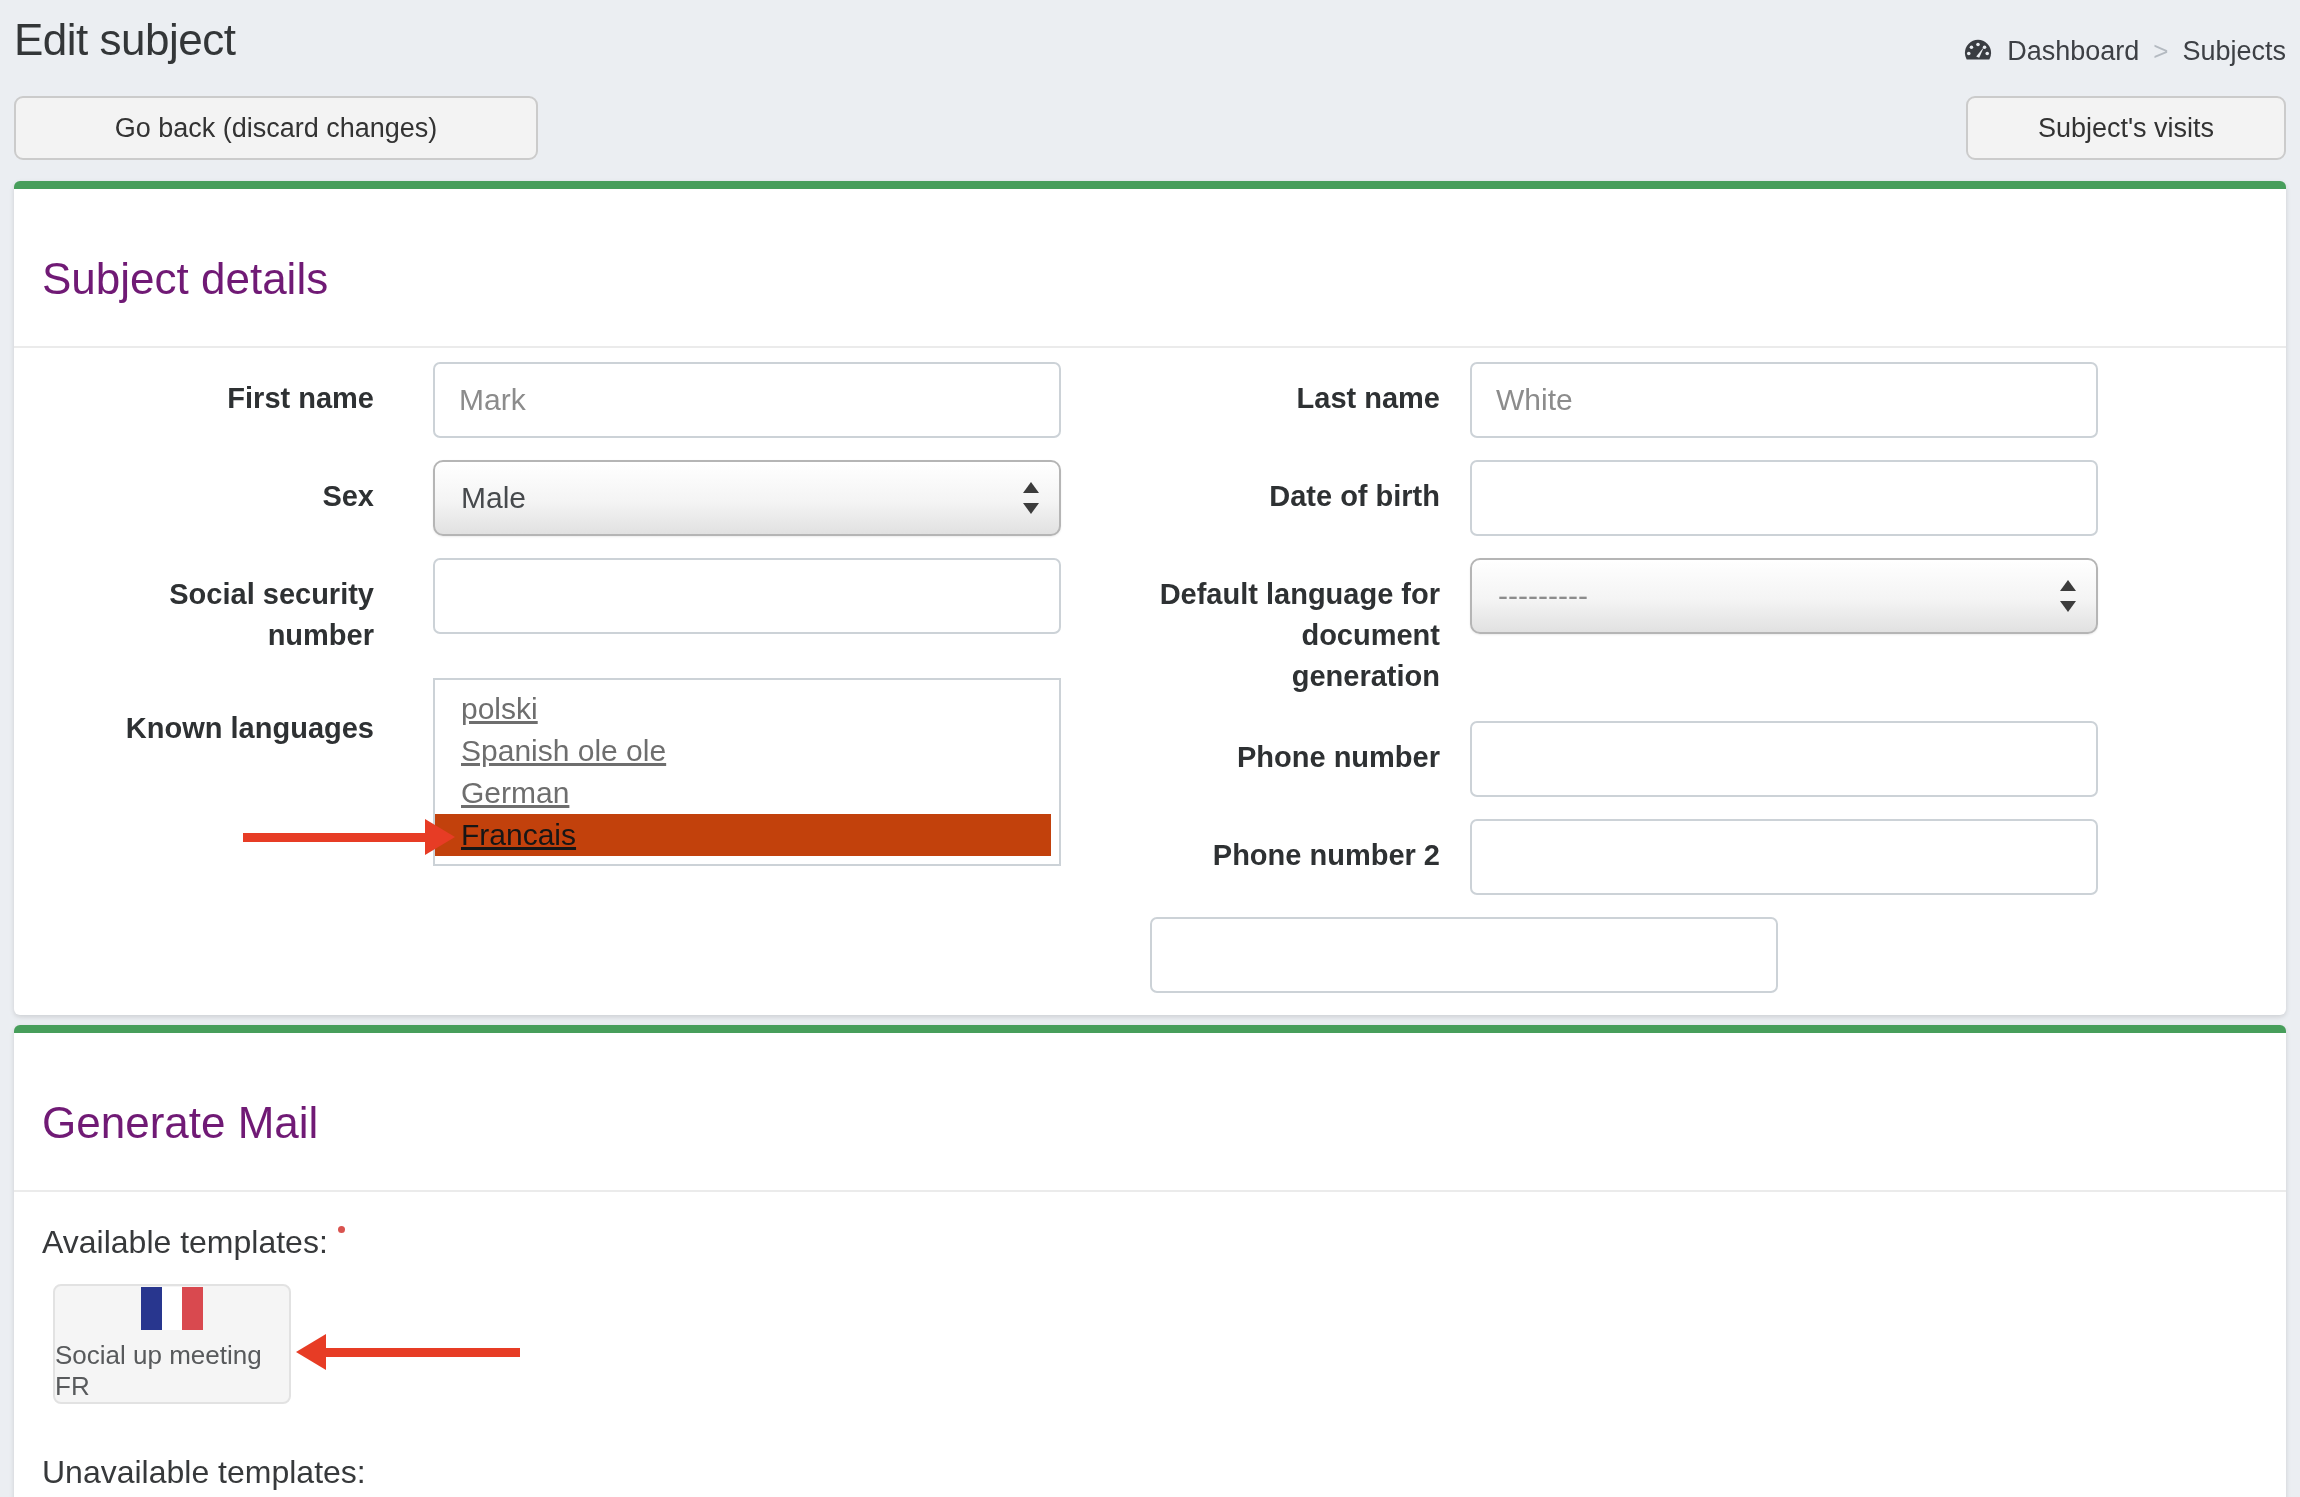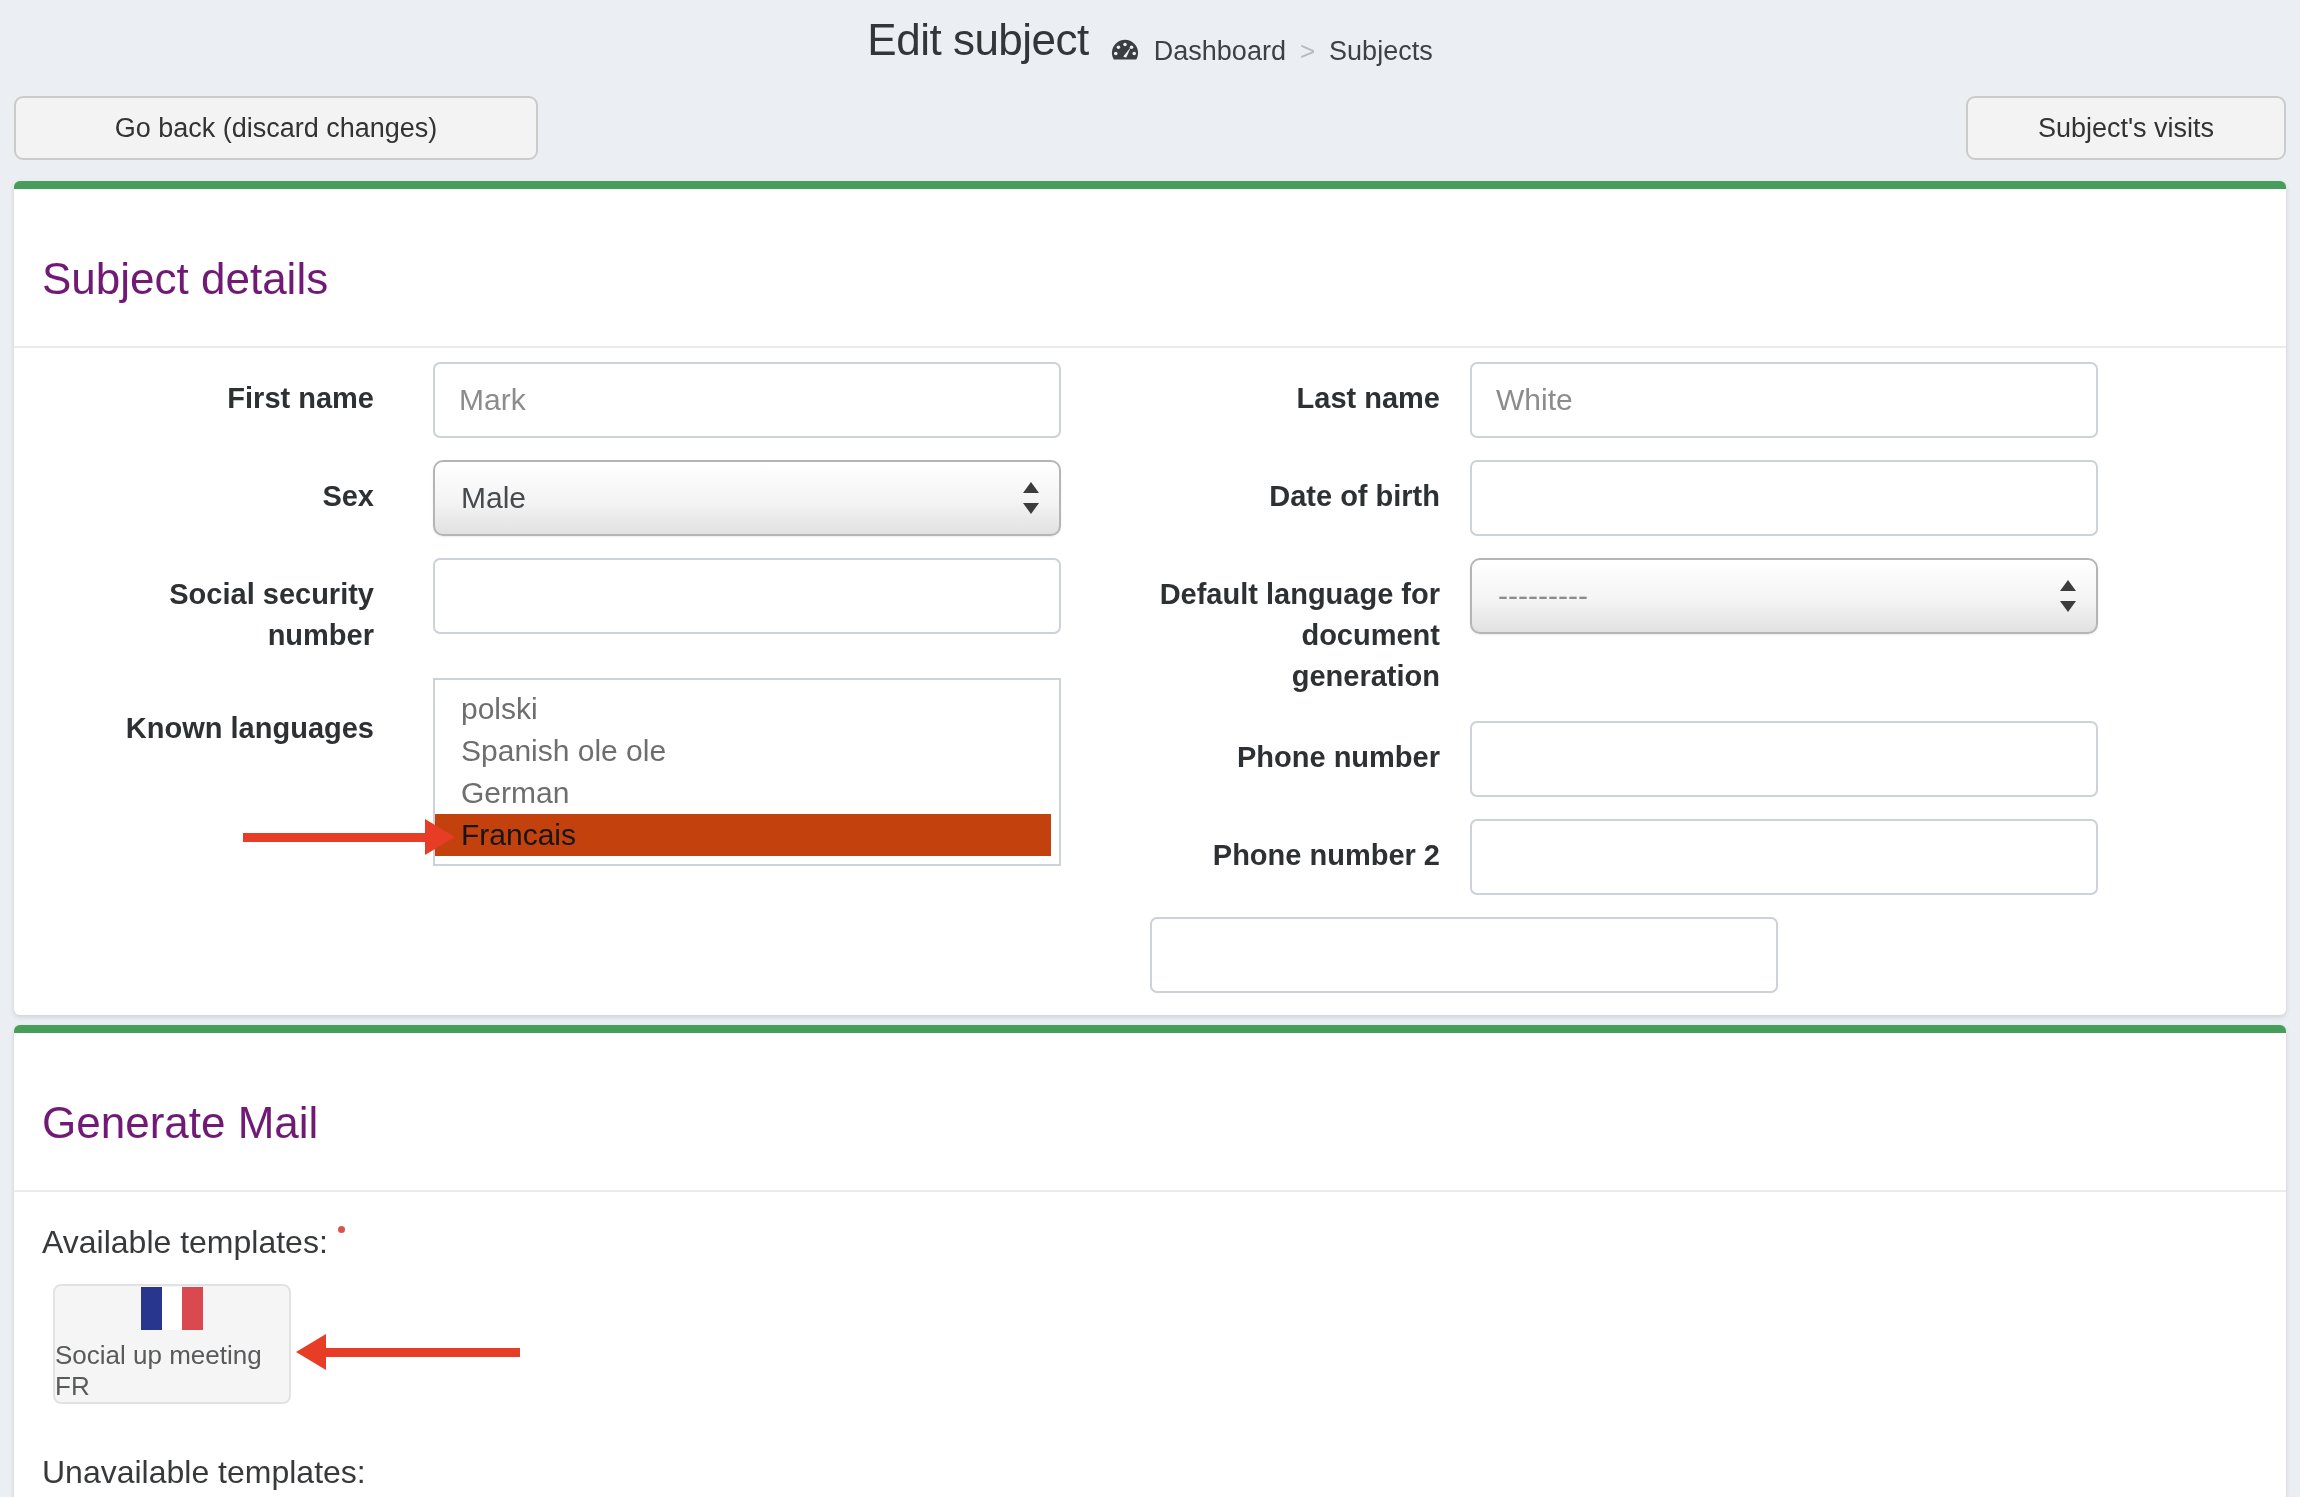--- a/index.html
+++ b/index.html
@@ -4,21 +4,21 @@
 <style>
   html, body { margin: 0; padding: 0; background: #ebeef2; }
   body {
     width: 2300px; height: 1497px; overflow: hidden;
     font-family: "Liberation Sans", "DejaVu Sans", sans-serif;
     -webkit-font-smoothing: antialiased;
   }
   .page { padding: 12px 14px 0 14px; }
 
   
-  .top-row { display: flex; justify-content: center; align-items: flex-start; gap: 21px; }
+  .top-row { display: flex; justify-content: space-between; align-items: flex-start; gap: 21px; }
   .page-title { margin: 0; font-size: 44px; line-height: 55px; font-weight: 400; color: #333638; letter-spacing: -0.5px; }
   .breadcrumb { margin-top: 24px; display: flex; align-items: center; gap: 14px; font-size: 27px; color: #3d4045; }
   .bc-link { color: #3d4045; text-decoration: none; cursor: pointer; }
   .bc-sep { color: #b4bac1; font-size: 26px; }
   .bc-icon svg { display: block; }
 
   
   .actions-row { display: flex; justify-content: space-between; margin-top: 29px; }
   .btn {
     height: 64px; background: #f3f3f3; border: 2px solid #cbcbcb; border-radius: 9px;
@@ -65,21 +65,21 @@
   }
   .select .muted { color: #8c8c8c; }
   .select-caret { position: absolute; right: 18px; top: 50%; transform: translateY(-50%); line-height: 0; }
 
   .listbox {
     width: 628px; box-sizing: border-box; border: 2px solid #ccd2d7; background: #fff;
     padding: 8px 0; cursor: default;
   }
   .grp-languages { margin-top: 22px; }
   .grp-phone1 { margin-top: 24px; }
-  .option { height: 42px; line-height: 42px; padding-left: 26px; font-size: 30px; color: #6e6e6e; cursor: pointer; }
+  .option { height: 42px; line-height: 42px; padding-left: 26px; font-size: 30px; color: #6e6e6e; cursor: pointer; text-decoration: underline; }
   .option.selected { background: #c2410c; color: #161616; margin-right: 8px; }
 
   
   .arrow { position: absolute; display: flex; align-items: center; pointer-events: none; }
   .arrow .shaft { height: 9px; background: #e73c25; }
   .arrow .head-right { width: 0; height: 0; border-top: 18px solid transparent; border-bottom: 18px solid transparent; border-left: 30px solid #e73c25; }
   .arrow .head-left  { width: 0; height: 0; border-top: 18px solid transparent; border-bottom: 18px solid transparent; border-right: 30px solid #e73c25; }
   .arrow-francais { left: 229px; top: 630px; }
   .arrow-francais .shaft { width: 182px; }
   .arrow-template { left: 282px; top: 301px; }

